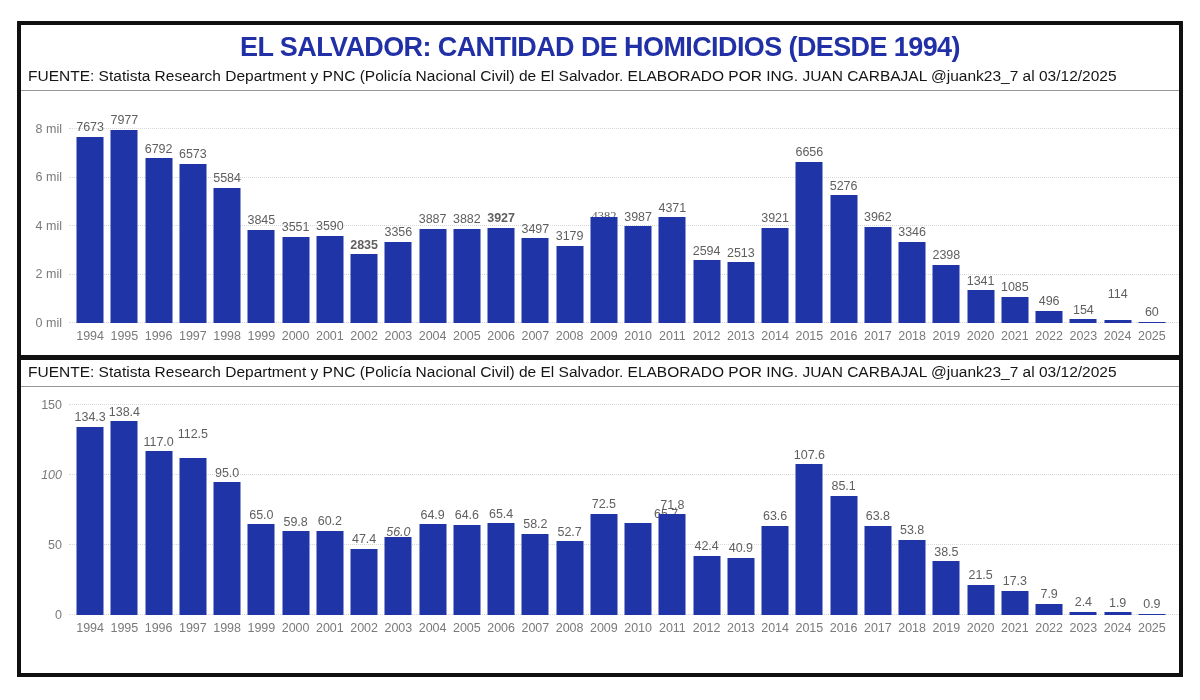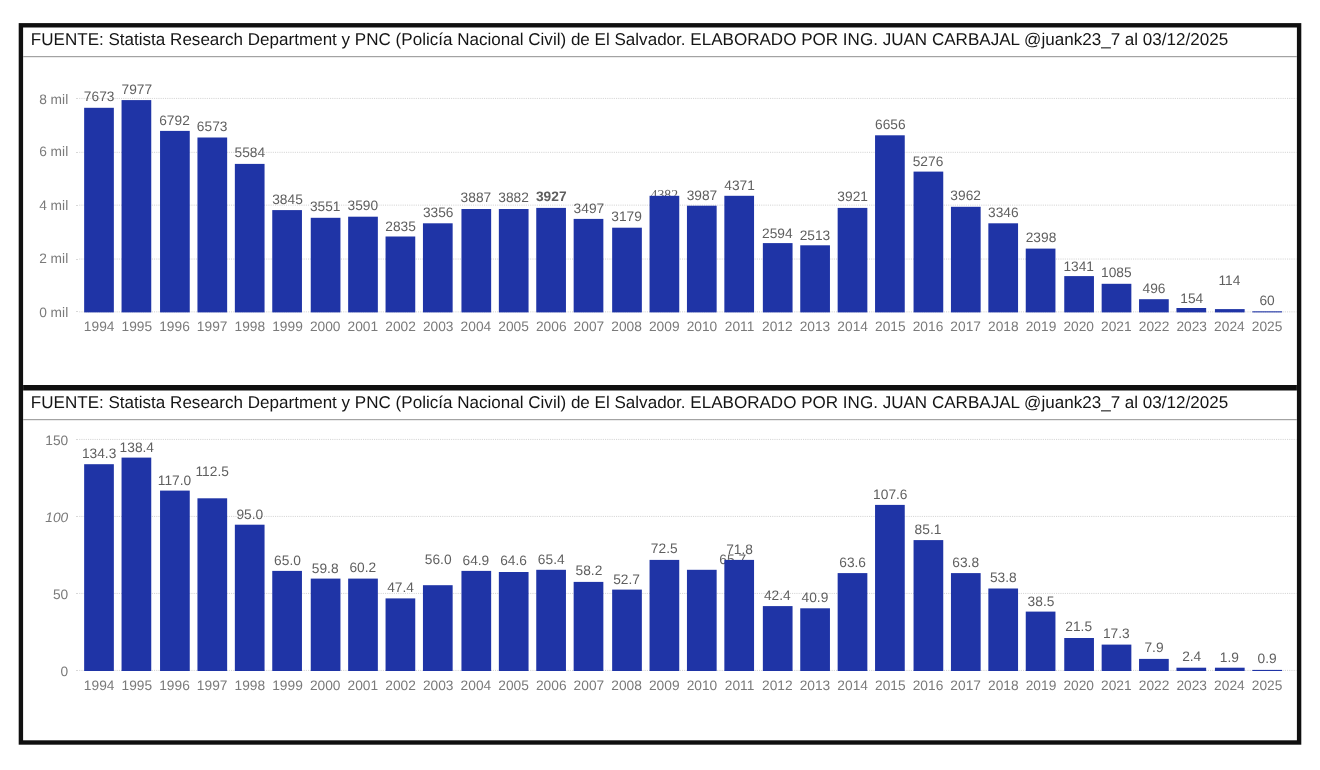--- a/index.html
+++ b/index.html
@@ -89,20 +89,21 @@
     color: var(--axis-gray, #7a7a7a);
     white-space: nowrap;
   }
 </style>
 </head>
 <body>
 
 <div class="frame">
 
   <section class="panel panel-top">
+    <h1 class="title">EL SALVADOR: CANTIDAD DE HOMICIDIOS (DESDE 1994)</h1>
     <div class="source">FUENTE: Statista Research Department y PNC (Policía Nacional Civil) de El Salvador. ELABORADO POR ING. JUAN CARBAJAL @juank23_7 al 03/12/2025</div>
     <div class="plot plot-a">
       <div class="y-axis">
           <div class="ytick" style="bottom: 22px;">0 mil</div>
           <div class="ytick" style="bottom: 70.5px;">2 mil</div>
           <div class="ytick" style="bottom: 119px;">4 mil</div>
           <div class="ytick" style="bottom: 167.5px;">6 mil</div>
           <div class="ytick" style="bottom: 216px;">8 mil</div>
         </div>
       <div class="plot-area">
@@ -145,21 +146,21 @@
             <div class="val" style="bottom: 111.112px;">3551</div>
             <div class="bar" style="bottom: 22px; height: 86.1118px;"></div>
             <div class="year">2000</div>
           </div>
           <div class="cell">
             <div class="val" style="bottom: 112.058px;">3590</div>
             <div class="bar" style="bottom: 22px; height: 87.0575px;"></div>
             <div class="year">2001</div>
           </div>
           <div class="cell">
-            <div class="val" style="bottom: 93.7488px;">2835</div>
+            <div class="val" style="bottom: 93.7488px; font-weight: bold;">2835</div>
             <div class="bar" style="bottom: 22px; height: 68.7488px;"></div>
             <div class="year">2002</div>
           </div>
           <div class="cell">
             <div class="val" style="bottom: 106.383px;">3356</div>
             <div class="bar" style="bottom: 22px; height: 81.383px;"></div>
             <div class="year">2003</div>
           </div>
           <div class="cell">
             <div class="val" style="bottom: 119.26px;">3887</div>
@@ -328,21 +329,21 @@
             <div class="val" style="bottom: 109.28px;">60.2</div>
             <div class="bar" style="bottom: 22px; height: 84.28px;"></div>
             <div class="year">2001</div>
           </div>
           <div class="cell">
             <div class="val" style="bottom: 91.36px;">47.4</div>
             <div class="bar" style="bottom: 22px; height: 66.36px;"></div>
             <div class="year">2002</div>
           </div>
           <div class="cell">
-            <div class="val" style="bottom: 117px;">56.0</div>
+            <div class="val" style="bottom: 99px; font-style: italic;">56.0</div>
             <div class="bar" style="bottom: 22px; height: 78.4px;"></div>
             <div class="year">2003</div>
           </div>
           <div class="cell">
             <div class="val" style="bottom: 115.86px;">64.9</div>
             <div class="bar" style="bottom: 22px; height: 90.86px;"></div>
             <div class="year">2004</div>
           </div>
           <div class="cell">
             <div class="val" style="bottom: 115.44px;">64.6</div>

